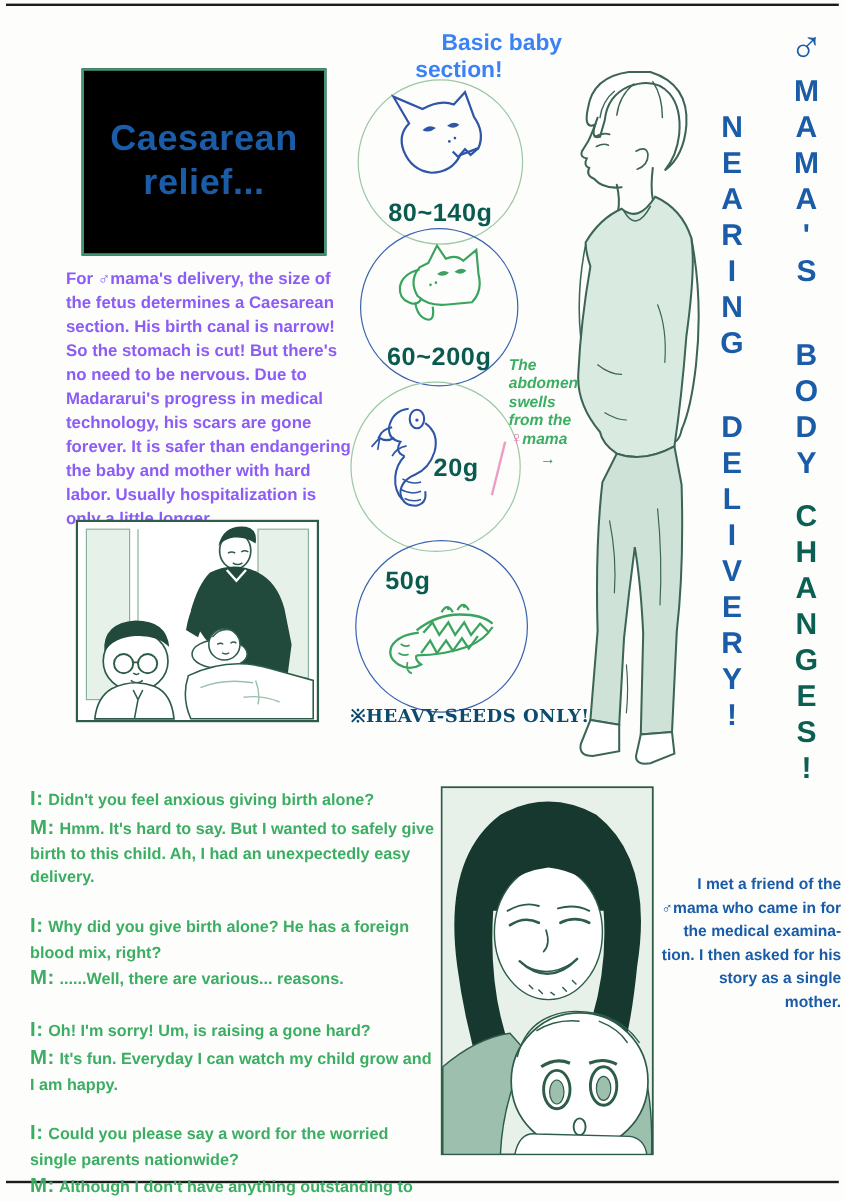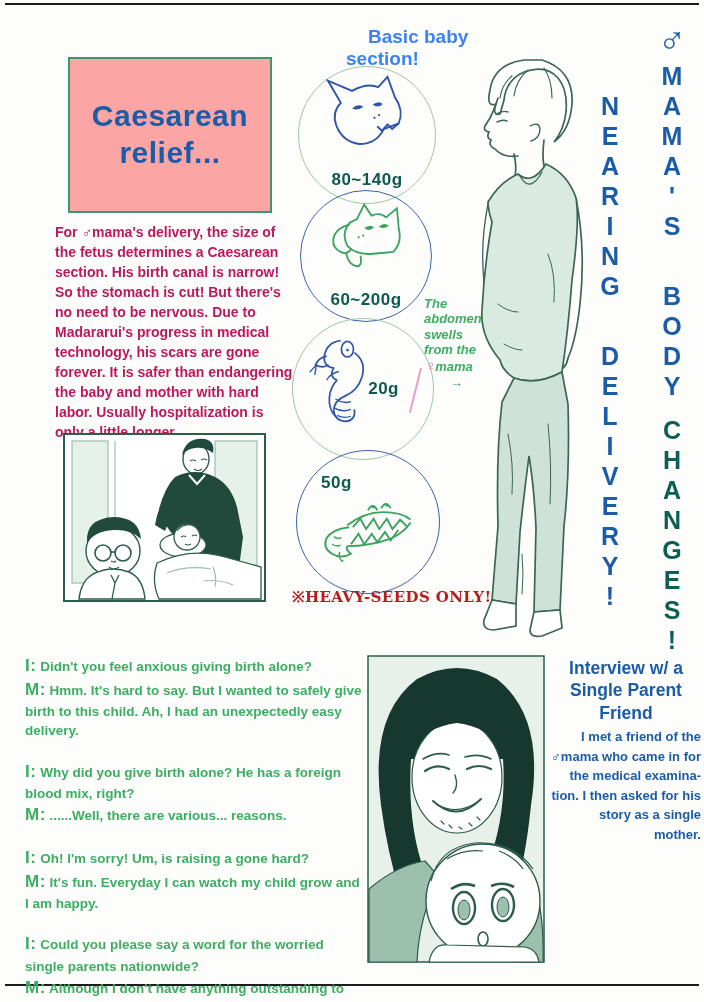--- a/index.html
+++ b/index.html
@@ -3,37 +3,37 @@
 <meta charset="utf-8">
 <style>
   html,body{margin:0;padding:0;background:#ffffff;}
   #page{position:relative;width:704px;height:1002px;background:#fdfdfb;overflow:hidden;
         font-family:"Liberation Sans",sans-serif;}
   .rule{position:absolute;left:5px;width:694px;height:2px;background:#1c1c1c;}
   .rule.top{top:3px;} .rule.bottom{top:984px;}
 
   
   .title-box{position:absolute;left:68px;top:57px;width:200px;height:152px;
-             background:#fca5a5;border:2px solid #3d9670;display:flex;flex-direction:column;
+             background:#000000;border:2px solid #3d9670;display:flex;flex-direction:column;
              justify-content:center;align-items:center;}
   .title-box div{color:#1a5ca8;font-size:30px;font-weight:bold;line-height:1.22;letter-spacing:.5px;}
 
-  .intro{position:absolute;left:55px;top:222px;width:238px;color:#be185d;
+  .intro{position:absolute;left:55px;top:222px;width:238px;color:#8b5cf6;
          font-size:14px;font-weight:bold;line-height:1.43;}
 
   
   .w-title{position:absolute;left:302px;top:26px;color:#3b82f6;font-size:19px;font-weight:bold;line-height:1.15;margin-left:44px;}
   .w-title .l1{padding-left:22px;}
   .circle{position:absolute;border-radius:50%;}
   .c-green{border:1.5px solid #9cc7a4;}
   .c-blue{border:1.5px solid #3a63ad;}
   .circle svg{position:absolute;}
-  .w-label{position:absolute;color:#0b5a4f;font-size:17px;font-weight:bold;letter-spacing:.5px;}
+  .w-label{position:absolute;color:#0b5a4f;font-size:21px;font-weight:bold;letter-spacing:.5px;}
   .lbl-bottom{left:0;right:0;bottom:13px;text-align:center;}
-  .footnote{position:absolute;left:292px;top:586px;color:#b91c1c;font-size:15px;font-weight:bold;
+  .footnote{position:absolute;left:292px;top:586px;color:#0c4a6e;font-size:15px;font-weight:bold;
             font-family:"DejaVu Serif",serif;letter-spacing:.4px;}
 
   
   .abd{position:absolute;left:424px;top:296px;width:90px;color:#3cae63;
        font-size:13px;font-weight:bold;line-height:1.18;font-style:italic;}
   .abd .sym{color:#e07aae;font-size:15px;}
   .abd .arrow{color:#3f8e66;padding-left:26px;font-size:13px;}
   .pink-line{position:absolute;left:420px;top:368px;width:1.5px;height:46px;background:#eb9ec4;
              transform:rotate(14deg);transform-origin:top center;}
 
@@ -251,19 +251,14 @@
         <ellipse cx="97" cy="255" rx="6" ry="10" fill="#9dbfae" stroke="#2d5c49" stroke-width="1"></ellipse>
         <ellipse cx="136" cy="250" rx="11" ry="16" fill="#ffffff" stroke="#2d5c49" stroke-width="2.4"></ellipse>
         <ellipse cx="136" cy="252" rx="6" ry="10" fill="#9dbfae" stroke="#2d5c49" stroke-width="1"></ellipse>
         <path d="M84,234 q12,-8 24,-3 M124,231 q12,-5 23,1" fill="none" stroke="#2d5c49" stroke-width="2.6"></path>
         <ellipse cx="116" cy="284" rx="5" ry="7" fill="#ffffff" stroke="#2d5c49" stroke-width="1.6"></ellipse>
       </g>
       <path d="M62,307 Q66,288 80,290 L158,292 Q170,294 172,307 Z" fill="#ffffff" stroke="#2d5c49" stroke-width="1.2"></path>
     </svg>
   </div>
 
-  <div class="iv-head">
-    <div>Interview w/ a</div>
-    <div>Single Parent</div>
-    <div>Friend</div>
-  </div>
   <div class="iv-intro">I met a friend of the ♂mama who came in for the medical examina- tion. I then asked for his story as a single mother.</div>
 </div>
 
 </body></html>

